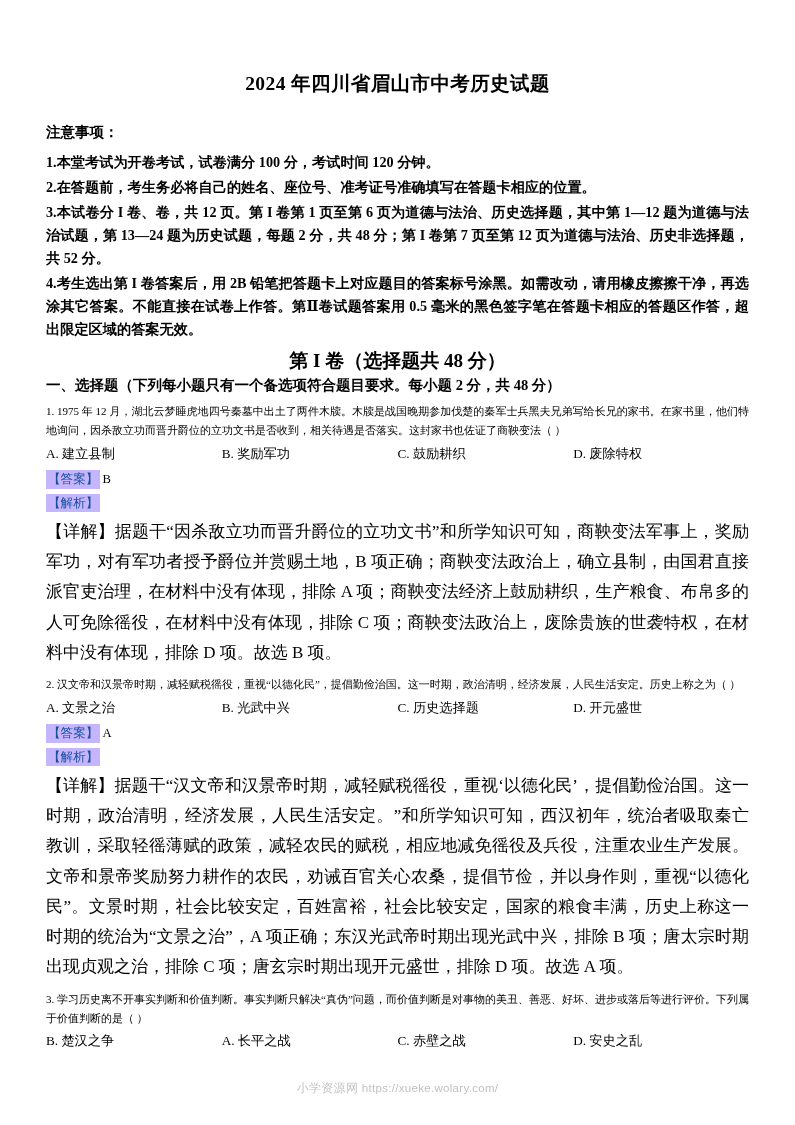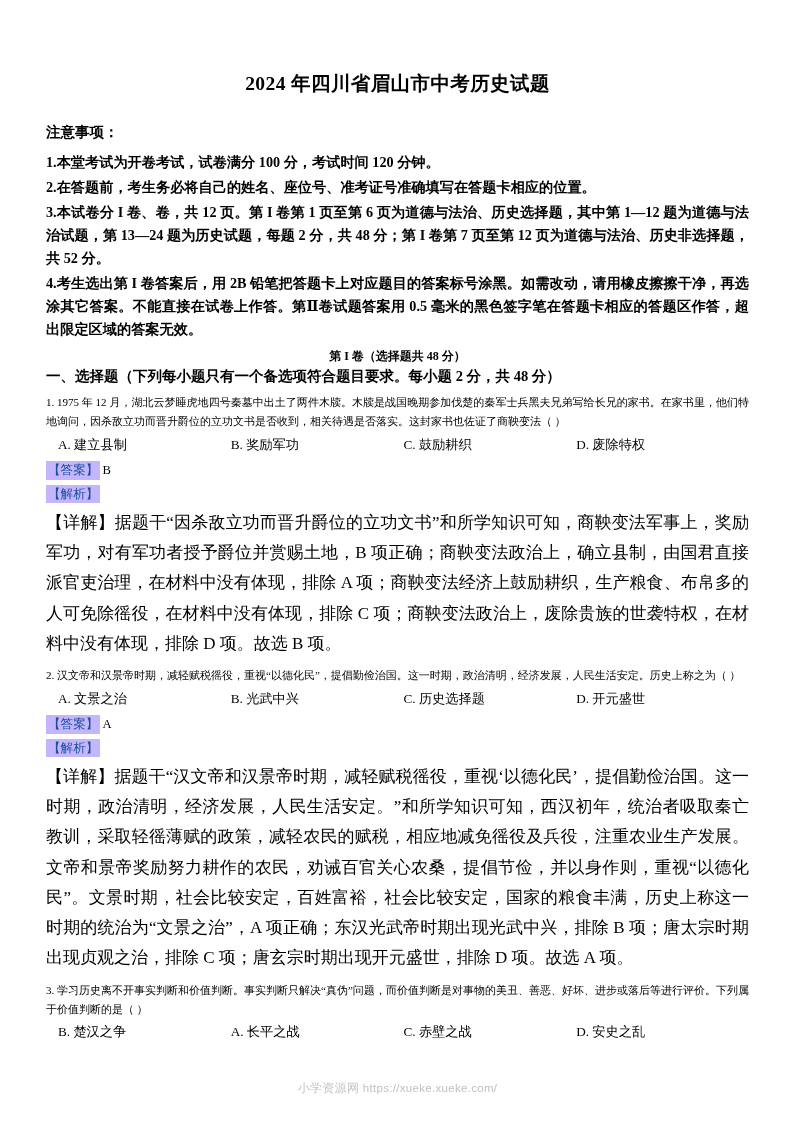--- a/index.html
+++ b/index.html
@@ -38,39 +38,39 @@
   .notice-item {
     font-weight: bold;
     font-size: 14.2px;
     line-height: 1.62;
     text-align: justify;
     margin: 0 0 2px 0;
   }
   .section-center {
     text-align: center;
     font-weight: bold;
-    font-size: 12px;
+    font-size: 19px;
     margin: 7px 0 2px 0;
   }
   .section-head {
     font-weight: bold;
     font-size: 14.5px;
     margin: 1px 0 6px 0;
   }
   .q-stem {
     font-size: 11px;
     line-height: 1.72;
     text-align: justify;
     margin: 7px 0 3px 0;
   }
   .opts {
     display: flex;
     font-size: 13.2px;
     line-height: 1.7;
-    margin: 3px 0 3px 12px;
+    margin: 3px 0 3px 0;
   }
   .opts .opt {
     width: 25%;
     white-space: nowrap;
   }
   .tag-line {
     margin: 4px 0 4px 0;
   }
   .tag {
     display: inline-block;
@@ -162,16 +162,16 @@
   <div class="q-stem">3. 学习历史离不开事实判断和价值判断。事实判断只解决“真伪”问题，而价值判断是对事物的美丑、善恶、好坏、进步或落后等进行评价。下列属于价值判断的是（    ）</div>
   <div class="opts">
     <div class="opt">B. 楚汉之争</div>
     <div class="opt">A. 长平之战</div>
     <div class="opt">C. 赤壁之战</div>
     <div class="opt">D. 安史之乱</div>
   </div>
 
   <div class="watermark">
     <span class="wm-inner">小学资源网</span>
-    <span class="wm-badge">https://xueke.xueke.com/</span>
+    <span class="wm-badge">https://xueke.wolary.com/</span>
   </div>
 
 </div>
 
 </body></html>

